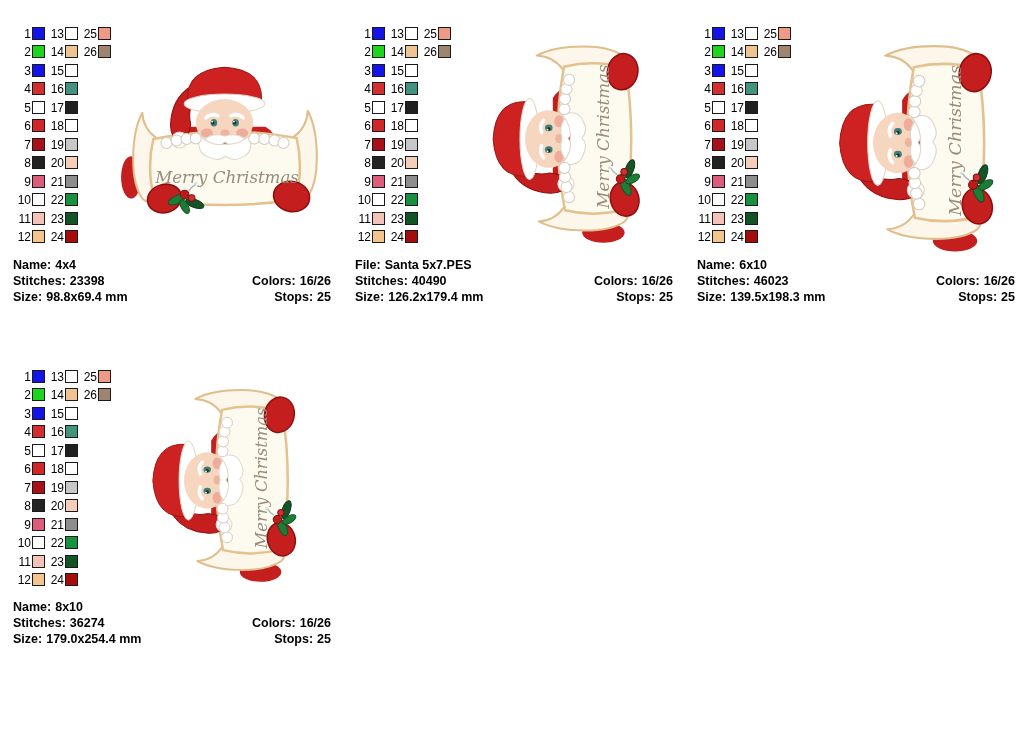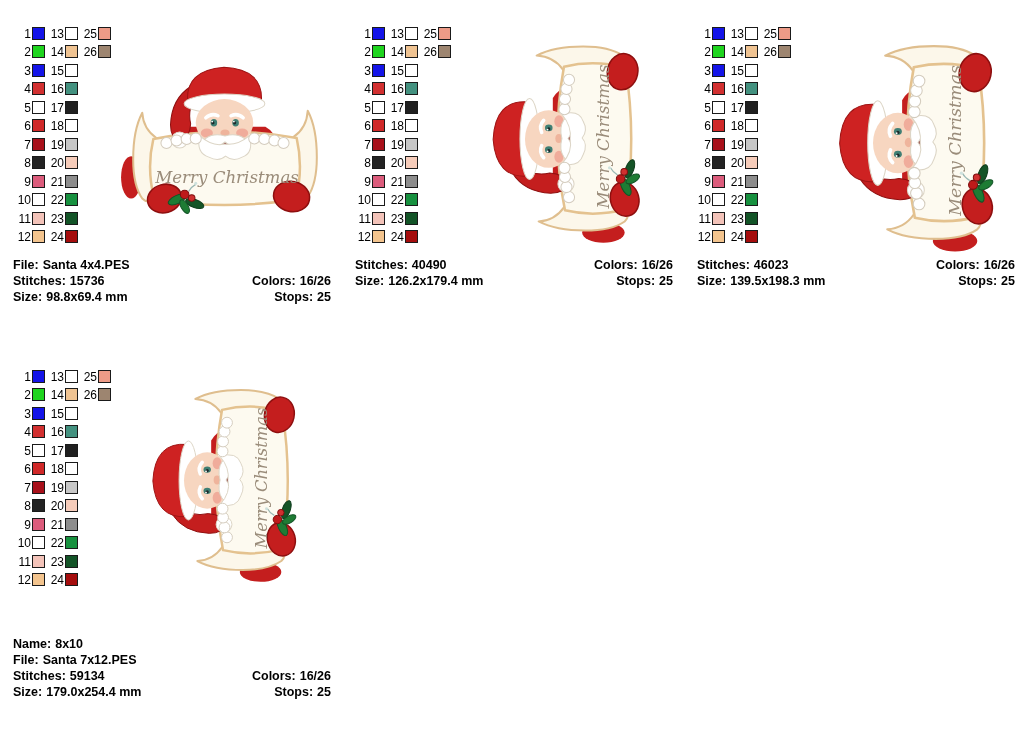--- a/index.html
+++ b/index.html
@@ -196,23 +196,23 @@
           <span class="swatch-num">26</span>
           <span class="swatch" style="background: rgb(157, 133, 112);"></span>
         </div>
       </div>
     <div class="design" style="left:114px;top:56px;width:222px;height:172px;">
       <svg viewBox="0 0 440 340">
           <use href="#santa-art"></use>
         </svg>
     </div>
     <div class="meta" style="left:13px;top:257px;">
-      <div class="meta-line"><span class="lbl">File:</span><span>Santa 4x4.PES</span></div>
-      <div class="meta-line split">
-        <span><span class="lbl">Stitches:</span><span>15736</span></span>
+      <div class="meta-line"><span class="lbl">Name:</span><span>4x4</span></div>
+      <div class="meta-line split">
+        <span><span class="lbl">Stitches:</span><span>23398</span></span>
         <span><span class="lbl">Colors:</span><span>16/26</span></span>
       </div>
       <div class="meta-line split">
         <span><span class="lbl">Size:</span><span>98.8x69.4 mm</span></span>
         <span><span class="lbl">Stops:</span><span>25</span></span>
       </div>
     </div>
   </section>
 
   <section>
@@ -321,20 +321,21 @@
           <span class="swatch-num">26</span>
           <span class="swatch" style="background: rgb(157, 133, 112);"></span>
         </div>
       </div>
     <div class="design" style="left:482px;top:27px;width:172px;height:223px;">
       <svg viewBox="0 0 340 440">
           <use href="#santa-art" transform="translate(0 440) rotate(-90)"></use>
         </svg>
     </div>
     <div class="meta" style="left:355px;top:257px;">
+      <div class="meta-line"><span class="lbl">File:</span><span>Santa 5x7.PES</span></div>
       <div class="meta-line split">
         <span><span class="lbl">Stitches:</span><span>40490</span></span>
         <span><span class="lbl">Colors:</span><span>16/26</span></span>
       </div>
       <div class="meta-line split">
         <span><span class="lbl">Size:</span><span>126.2x179.4 mm</span></span>
         <span><span class="lbl">Stops:</span><span>25</span></span>
       </div>
     </div>
   </section>
@@ -445,20 +446,21 @@
           <span class="swatch-num">26</span>
           <span class="swatch" style="background: rgb(157, 133, 112);"></span>
         </div>
       </div>
     <div class="design" style="left:828px;top:26px;width:180px;height:233px;">
       <svg viewBox="0 0 340 440">
           <use href="#santa-art" transform="translate(0 440) rotate(-90)"></use>
         </svg>
     </div>
     <div class="meta" style="left:697px;top:257px;">
+      <div class="meta-line"><span class="lbl">Name:</span><span>6x10</span></div>
       <div class="meta-line split">
         <span><span class="lbl">Stitches:</span><span>46023</span></span>
         <span><span class="lbl">Colors:</span><span>16/26</span></span>
       </div>
       <div class="meta-line split">
         <span><span class="lbl">Size:</span><span>139.5x198.3 mm</span></span>
         <span><span class="lbl">Stops:</span><span>25</span></span>
       </div>
     </div>
   </section>
@@ -568,25 +570,24 @@
         <div class="swatch-cell" style="left: 66px; top: 18px;">
           <span class="swatch-num">26</span>
           <span class="swatch" style="background: rgb(157, 133, 112);"></span>
         </div>
       </div>
     <div class="design" style="left:142px;top:371px;width:168px;height:218px;">
       <svg viewBox="0 0 340 440">
           <use href="#santa-art" transform="translate(0 440) rotate(-90)"></use>
         </svg>
     </div>
-    <div class="meta" style="left:13px;top:599px;margin-top:37px;">
+    <div class="meta" style="left:13px;top:599px;">
       <div class="meta-line"><span class="lbl">Name:</span><span>8x10</span></div>
-      <div class="meta-line"><span class="lbl">File:</span><span>Santa 7x12.PES</span></div>
-      <div class="meta-line split">
-        <span><span class="lbl">Stitches:</span><span>59134</span></span>
+      <div class="meta-line split">
+        <span><span class="lbl">Stitches:</span><span>36274</span></span>
         <span><span class="lbl">Colors:</span><span>16/26</span></span>
       </div>
       <div class="meta-line split">
         <span><span class="lbl">Size:</span><span>179.0x254.4 mm</span></span>
         <span><span class="lbl">Stops:</span><span>25</span></span>
       </div>
     </div>
   </section>
 
 </div>

